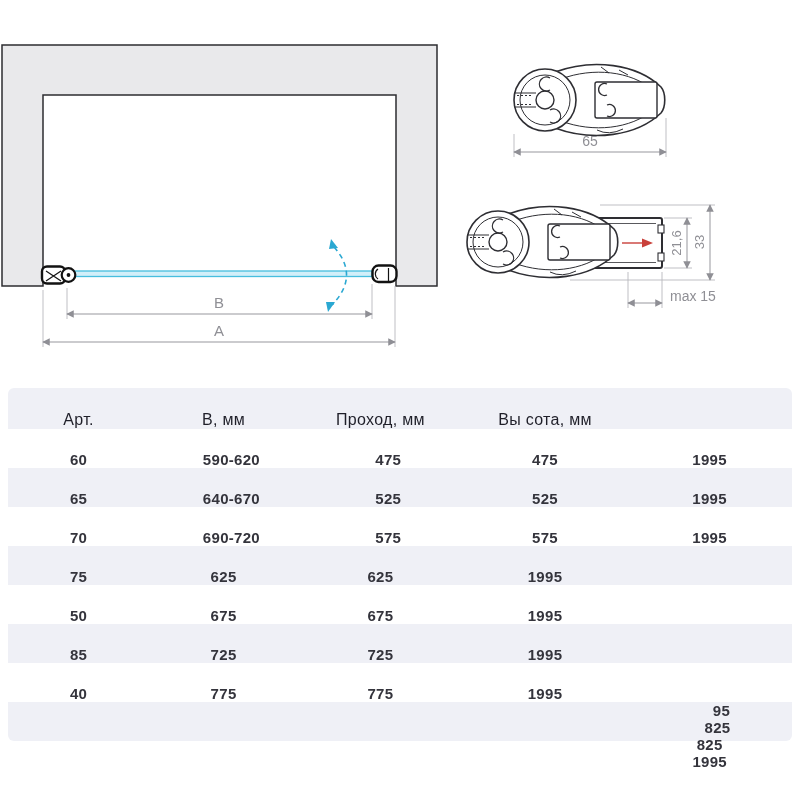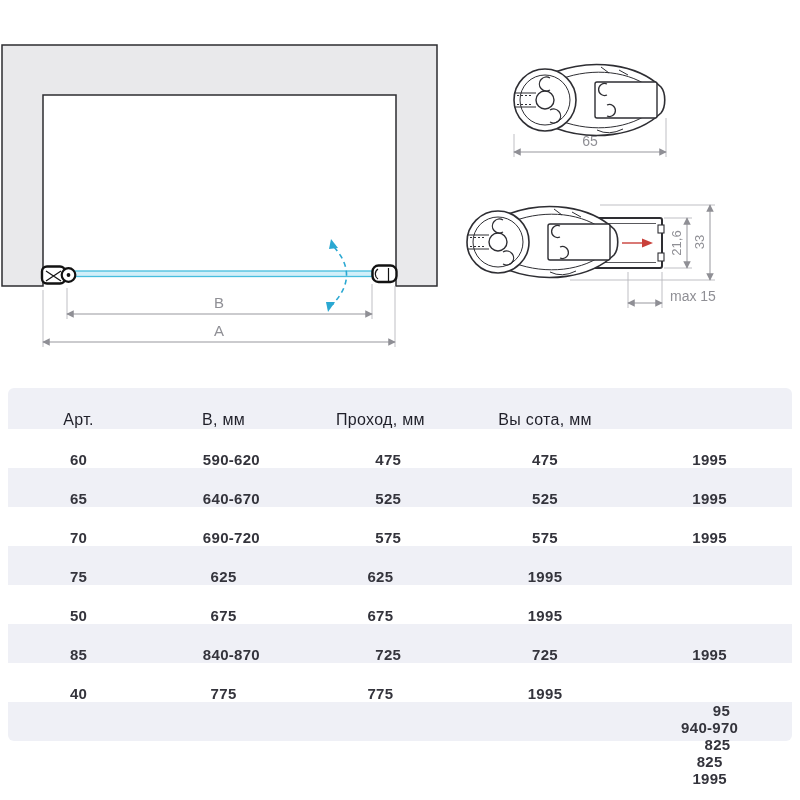--- a/index.html
+++ b/index.html
@@ -168,33 +168,31 @@
       <div class="t-cell c5">1995</div>
     </div>
     <div class="t-row">
       <div class="t-cell c1">50</div>
       <div class="t-cell c3">675</div>
       <div class="t-cell c4">675</div>
       <div class="t-cell c5">1995</div>
     </div>
     <div class="t-row alt">
       <div class="t-cell c1">85</div>
-      <div class="t-cell c2">840-870</div>
       <div class="t-cell c3">725</div>
       <div class="t-cell c4">725</div>
       <div class="t-cell c5">1995</div>
     </div>
     <div class="t-row">
       <div class="t-cell c1">40</div>
       <div class="t-cell c3">775</div>
       <div class="t-cell c4">775</div>
       <div class="t-cell c5">1995</div>
     </div>
     <div class="t-row alt last">
       <div class="t-cell c1">95</div>
-      <div class="t-cell c2">940-970</div>
       <div class="t-cell c3">825</div>
       <div class="t-cell c4">825</div>
       <div class="t-cell c5">1995</div>
     </div>
   </div>
 
 </div>
 
 </body></html>

